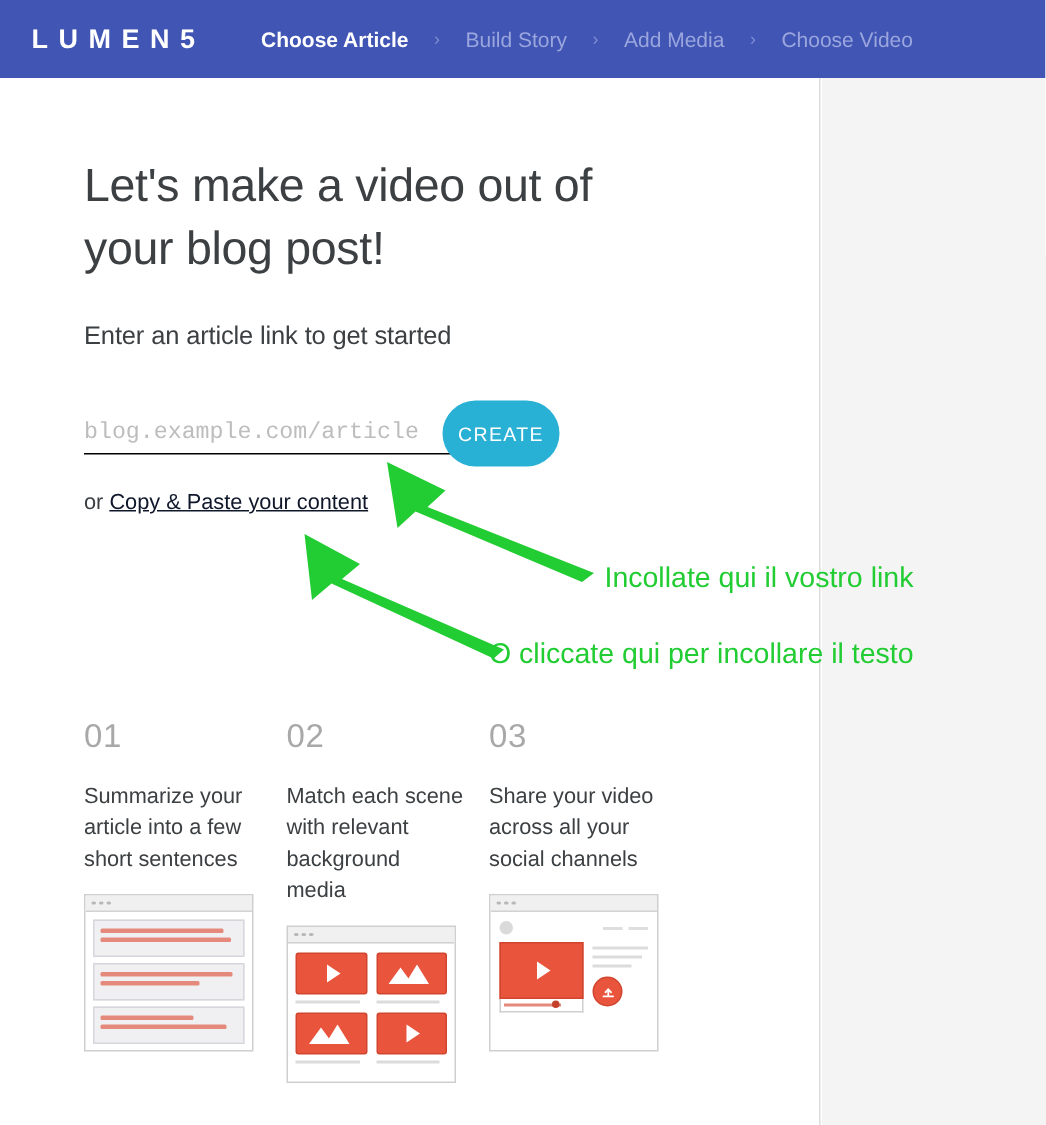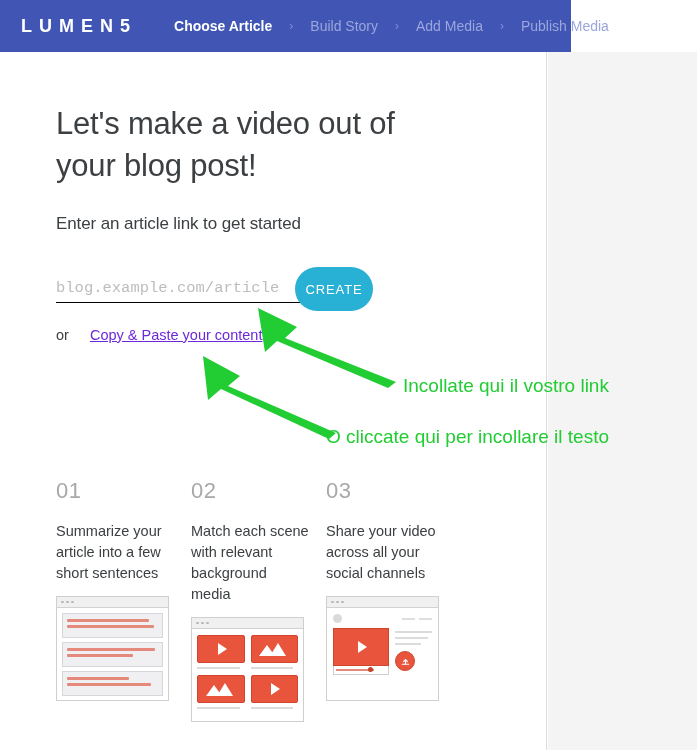--- a/index.html
+++ b/index.html
@@ -19,21 +19,21 @@
   }
   .panel-divider {
     position: absolute; left: 546px; top: 52px;
     width: 1px; height: 698px;
     background: #dcdcdc;
   }
 
   
   .navbar {
     position: absolute; left: 0; top: 0;
-    width: 571px; height: 52px;
+    width: 697px; height: 52px;
     background: #4055b4;
     display: flex; align-items: center;
   }
   .logo {
     margin-left: 21px;
     color: #ffffff;
     font-size: 18px;
     font-weight: bold;
     letter-spacing: 7px;
     font-family: "Liberation Sans", sans-serif;
@@ -103,23 +103,22 @@
     cursor: pointer;
     font-family: "Liberation Sans", sans-serif;
   }
 
   .or-row {
     margin-top: 16px;
     font-size: 14.5px;
     color: #3c4043;
   }
   .or-row a {
-    color: #6d28d9;
+    color: #0f172a;
     text-decoration: underline;
-    margin-left: 17px;
   }
 
   
   .annot-layer {
     position: absolute; left: 0; top: 0;
     width: 697px; height: 750px;
     pointer-events: none;
   }
   .annot-text {
     position: absolute;
@@ -249,21 +248,21 @@
 
   <div class="navbar">
     <div class="logo">LUMEN5</div>
     <div class="steps">
       <span class="step active">Choose Article</span>
       <span class="step-sep">›</span>
       <span class="step">Build Story</span>
       <span class="step-sep">›</span>
       <span class="step">Add Media</span>
       <span class="step-sep">›</span>
-      <span class="step">Publish Media</span>
+      <span class="step">Choose Video</span>
     </div>
   </div>
 
   <div class="content">
     <h1 class="headline">Let's make a video out of your blog post!</h1>
     <div class="subhead">Enter an article link to get started</div>
 
     <div class="input-row">
       <input class="url-input" type="text" placeholder="blog.example.com/article" style="">
       <button class="create-btn">CREATE</button>

